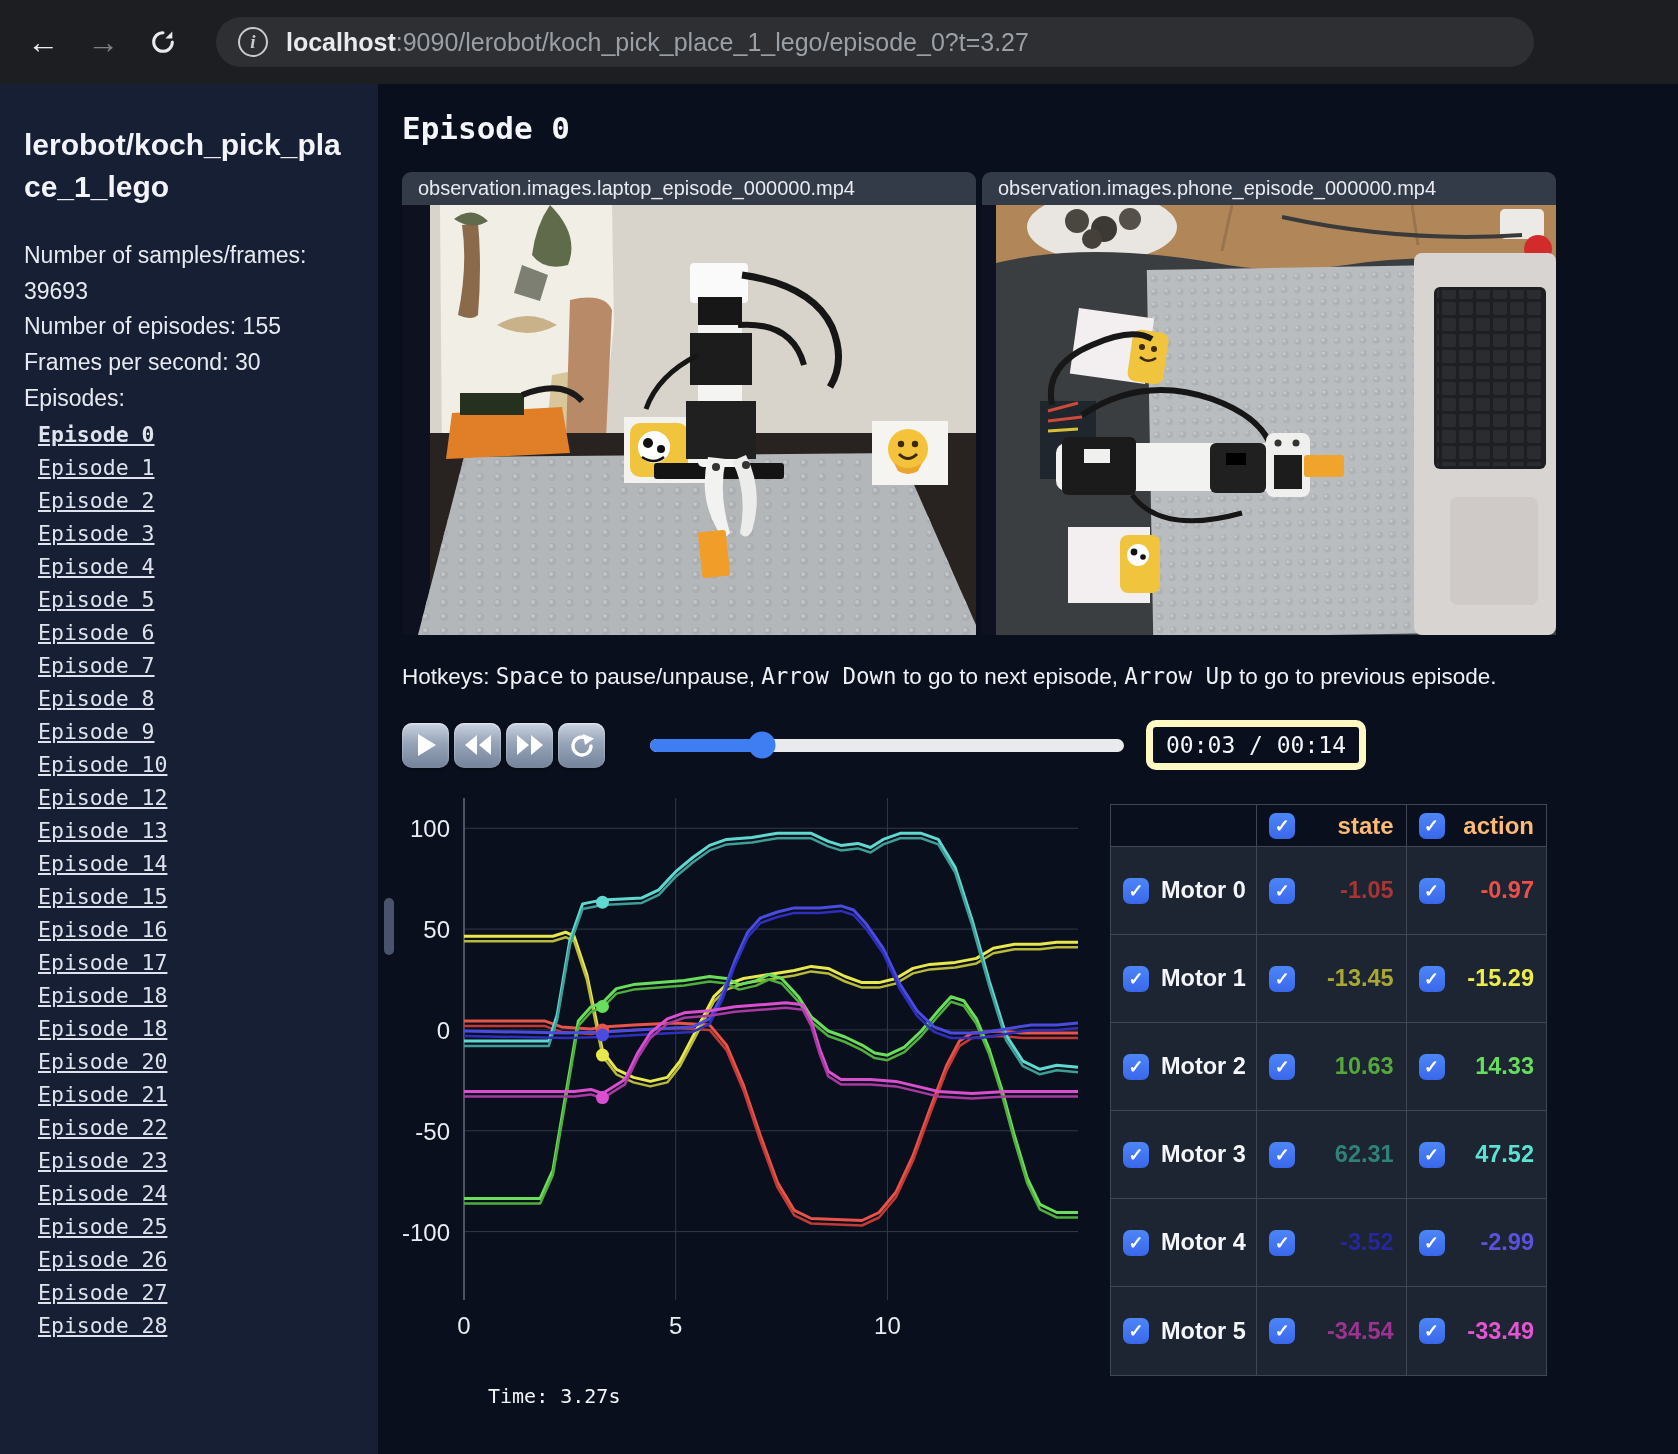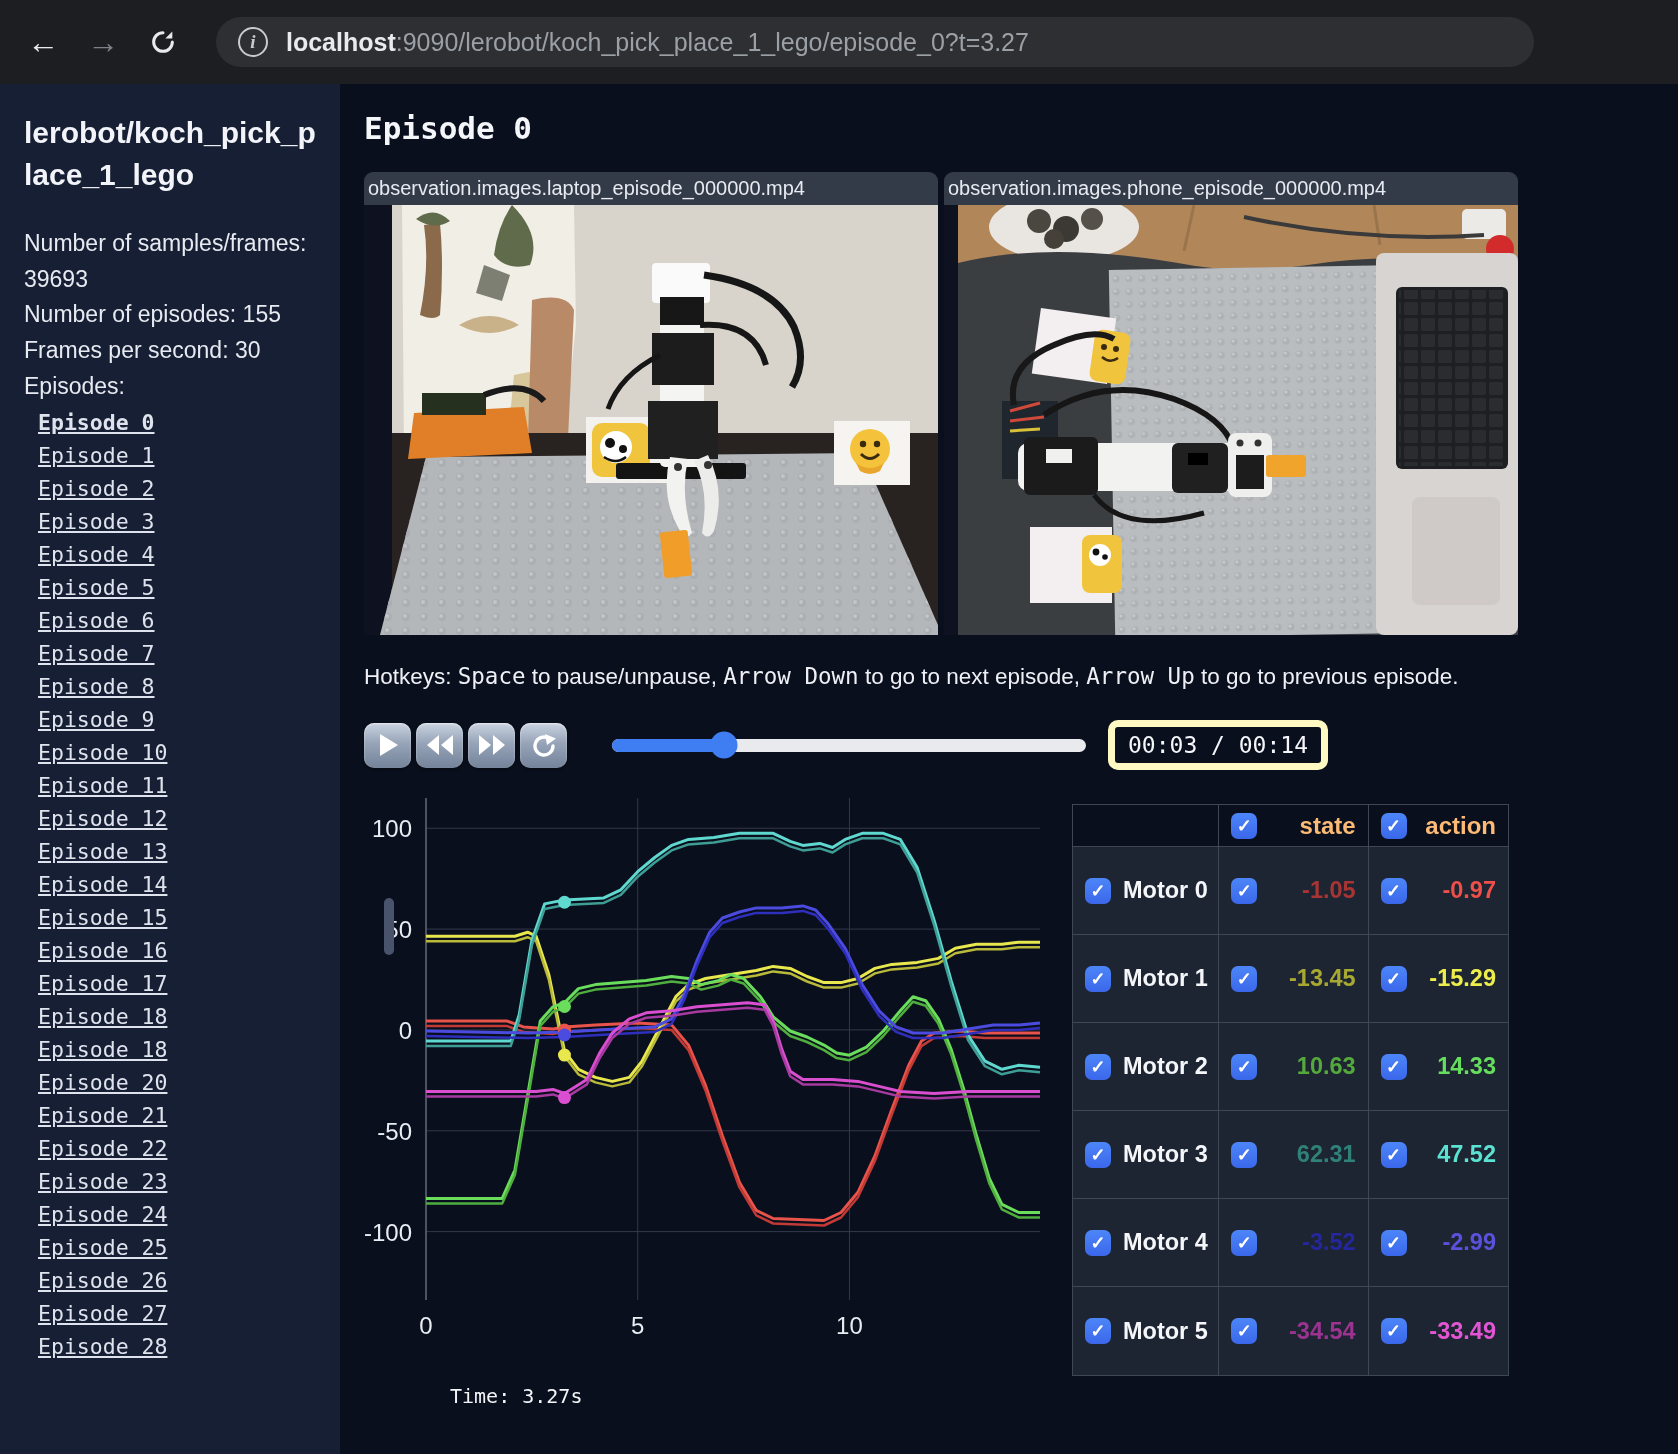--- a/index.html
+++ b/index.html
@@ -15,40 +15,40 @@
   .url-pill { flex:1; height:50px; margin-left:16px; margin-right:118px; background:#2e2f33;
     border-radius:25px; display:flex; align-items:center; padding:0 22px; }
   .info-ic { width:30px; height:30px; border-radius:50%; border:2.5px solid #c7cbd1;
     color:#c7cbd1; font-size:19px; display:flex; align-items:center; justify-content:center;
     font-family:"Liberation Serif", serif; font-style:italic; font-weight:bold; margin-right:18px; flex:none;}
   .url-text { font-size:25px; color:#9aa0a6; white-space:nowrap; overflow:hidden; }
   .url-text b { color:#e8eaed; font-weight:600; }
 
   
   .page { display:flex; height:1370px; position:relative; }
-  .sidebar { width:340px; background:#161f33; padding:28px 24px; flex:none; overflow:hidden; }
+  .sidebar { width:378px; background:#161f33; padding:40px 24px; flex:none; overflow:hidden; }
   .main { flex:1; padding:26px 0 0 24px; position:relative; }
 
   
   .ds-title { color:#f2f4f9; font-size:30px; font-weight:bold; line-height:1.4;
     word-break:break-all; margin-bottom:30px; }
   .stat-line { color:#e7eaf1; font-size:23px; line-height:1.55; }
   .ep-list { margin-top:2px; padding-left:14px; }
   .ep-link { display:block; font-family:"DejaVu Sans Mono", monospace; font-size:21.5px;
     color:#dfe3ed; text-decoration:underline; line-height:33px; cursor:pointer; white-space:nowrap; }
   .ep-link.active { font-weight:bold; }
 
   
   .ep-title { font-family:"DejaVu Sans Mono", monospace; font-size:31px; font-weight:bold;
     color:#f4f6fa; margin-bottom:26px; }
 
   
   .videos { display:flex; gap:6px; }
   .vcard { width:574px; flex:none; }
-  .vcap { background:#343b48; color:#e7eaf1; font-size:20px; padding:5px 4px;
+  .vcap { background:#343b48; color:#e7eaf1; font-size:20px; padding:5px 16px;
     border-radius:9px 9px 0 0; white-space:nowrap; overflow:hidden; }
   .vbody { width:574px; height:430px; background:#0d1120; overflow:hidden; position:relative; }
   .vbody svg { display:block; }
 
   
   .hotkeys { margin-top:28px; font-size:22.5px; color:#eef0f5; }
   .hotkeys .mono { font-family:"DejaVu Sans Mono", monospace; }
 
   
   .controls { margin-top:30px; display:flex; align-items:center; }
@@ -129,21 +129,20 @@
         <a class="ep-link">Episode 1</a>
         <a class="ep-link">Episode 2</a>
         <a class="ep-link">Episode 3</a>
         <a class="ep-link">Episode 4</a>
         <a class="ep-link">Episode 5</a>
         <a class="ep-link">Episode 6</a>
         <a class="ep-link">Episode 7</a>
         <a class="ep-link">Episode 8</a>
         <a class="ep-link">Episode 9</a>
         <a class="ep-link">Episode 10</a>
-        <a class="ep-link">Episode 11</a>
         <a class="ep-link">Episode 12</a>
         <a class="ep-link">Episode 13</a>
         <a class="ep-link">Episode 14</a>
         <a class="ep-link">Episode 15</a>
         <a class="ep-link">Episode 16</a>
         <a class="ep-link">Episode 17</a>
         <a class="ep-link">Episode 18</a>
         <a class="ep-link">Episode 18</a>
         <a class="ep-link">Episode 20</a>
         <a class="ep-link">Episode 21</a>

